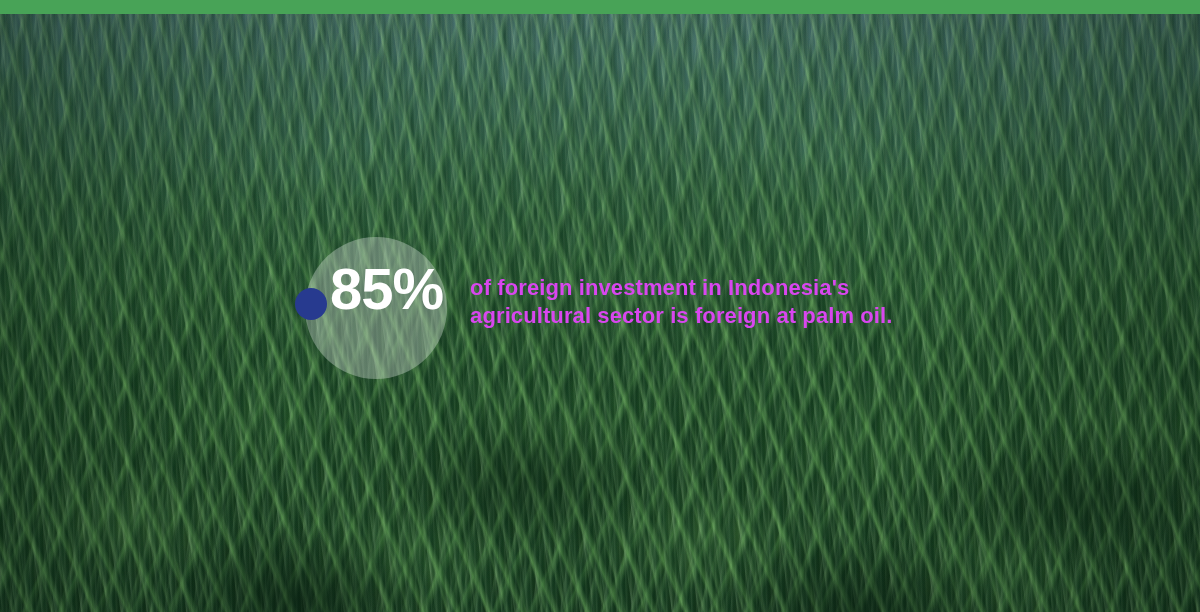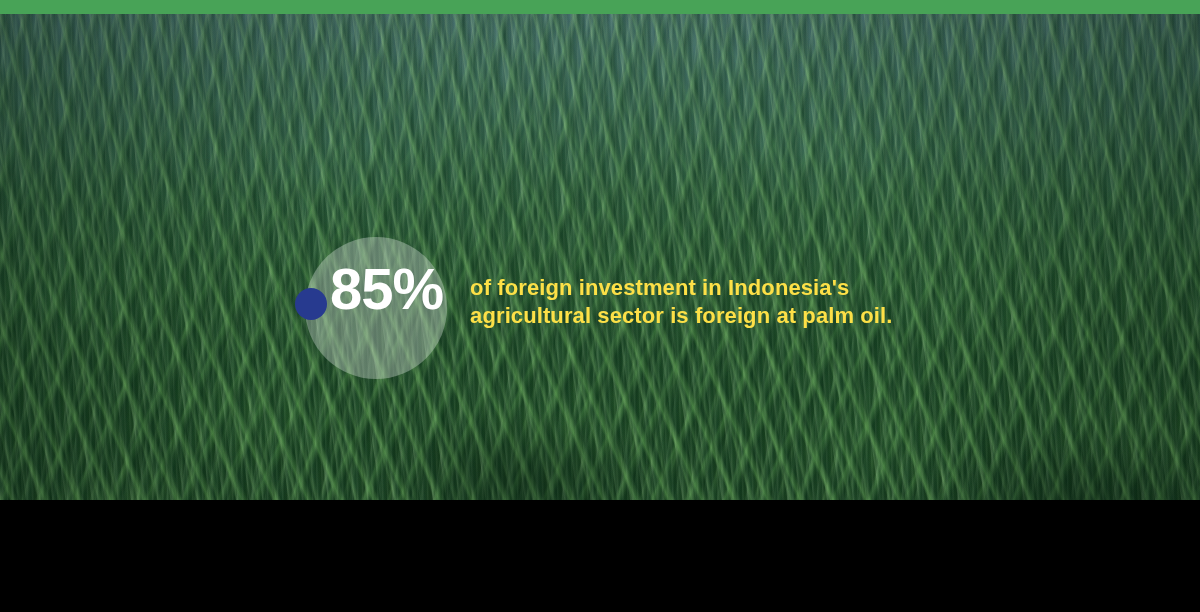--- a/index.html
+++ b/index.html
@@ -8,21 +8,21 @@
     padding: 0;
     background: #000;
   }
   body {
     font-family: "Liberation Sans", sans-serif;
   }
 
   .banner {
     position: relative;
     width: 1200px;
-    height: 500px;
+    height: 612px;
     overflow: hidden;
     background: #16331f;
   }
 
   
   .top-bar {
     position: absolute;
     left: 0;
     top: 0;
     width: 1200px;
@@ -221,21 +221,21 @@
     font-family: "Liberation Sans", sans-serif;
     font-size: 58px;
     font-weight: 700;
     line-height: 62px;
     letter-spacing: -1px;
     white-space: nowrap;
     margin-right: 27px;
   }
 
   .stat-copy {
-    color: #fde047;
+    color: #d946ef;
     font-family: "Liberation Sans", sans-serif;
     font-size: 22px;
     font-weight: 600;
     line-height: 28px;
     letter-spacing: 0.1px;
     padding-top: 16px;
     white-space: nowrap;
   }
 
   .stat-copy .line {

